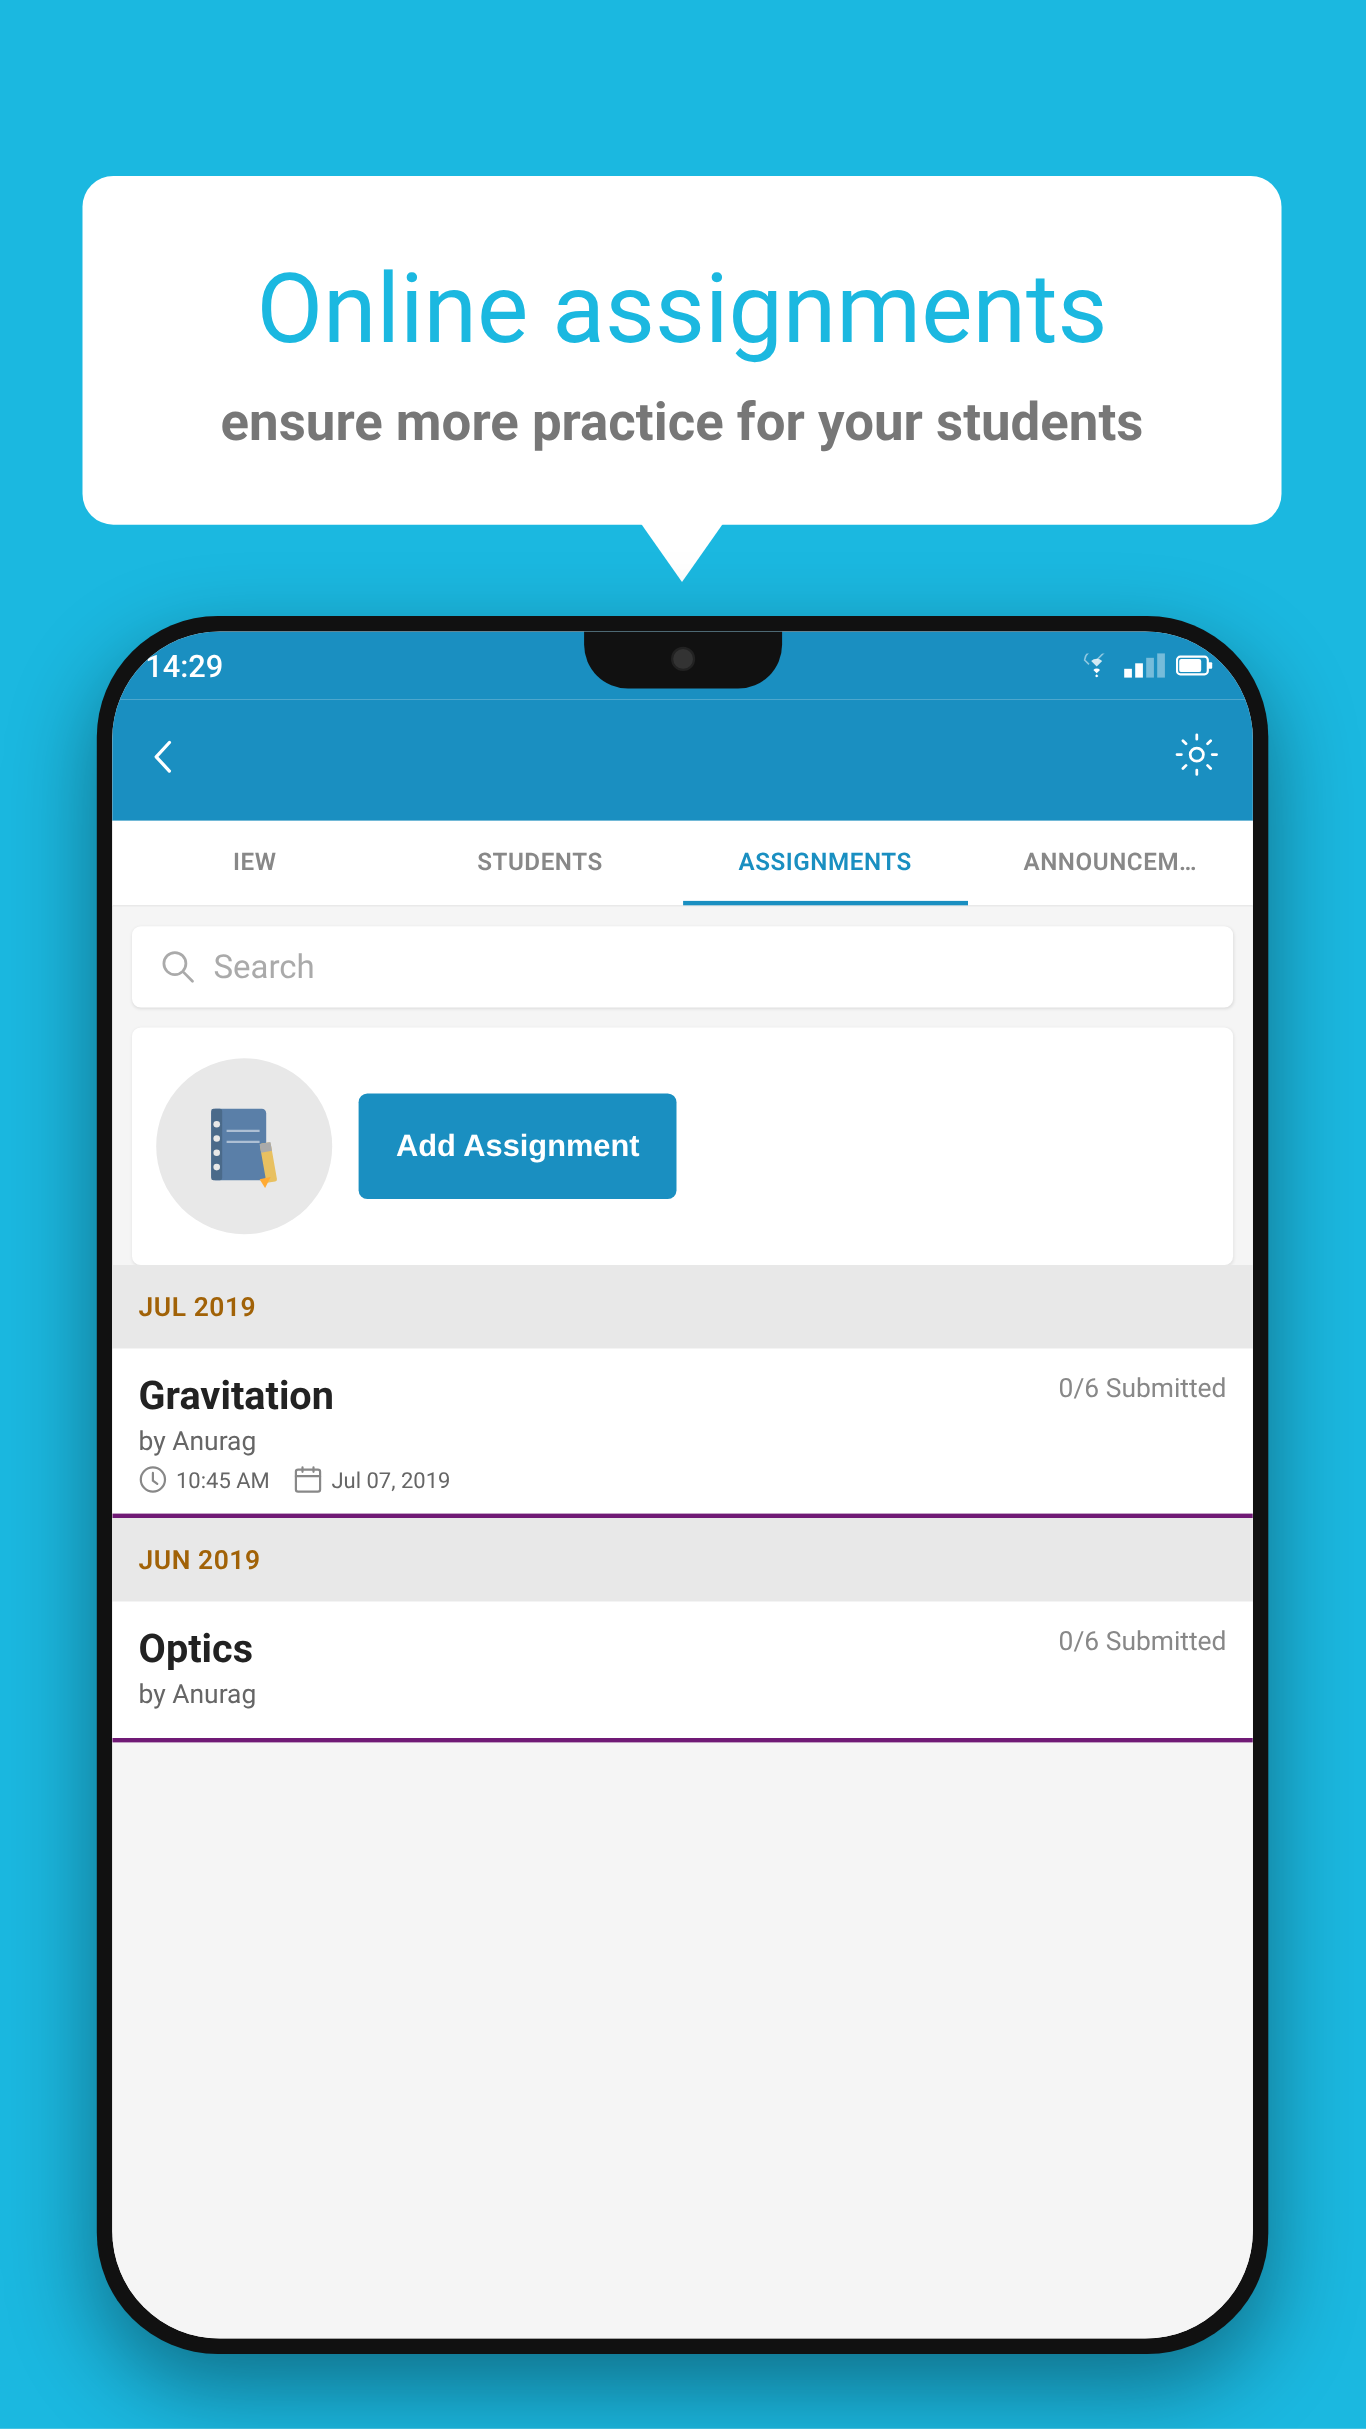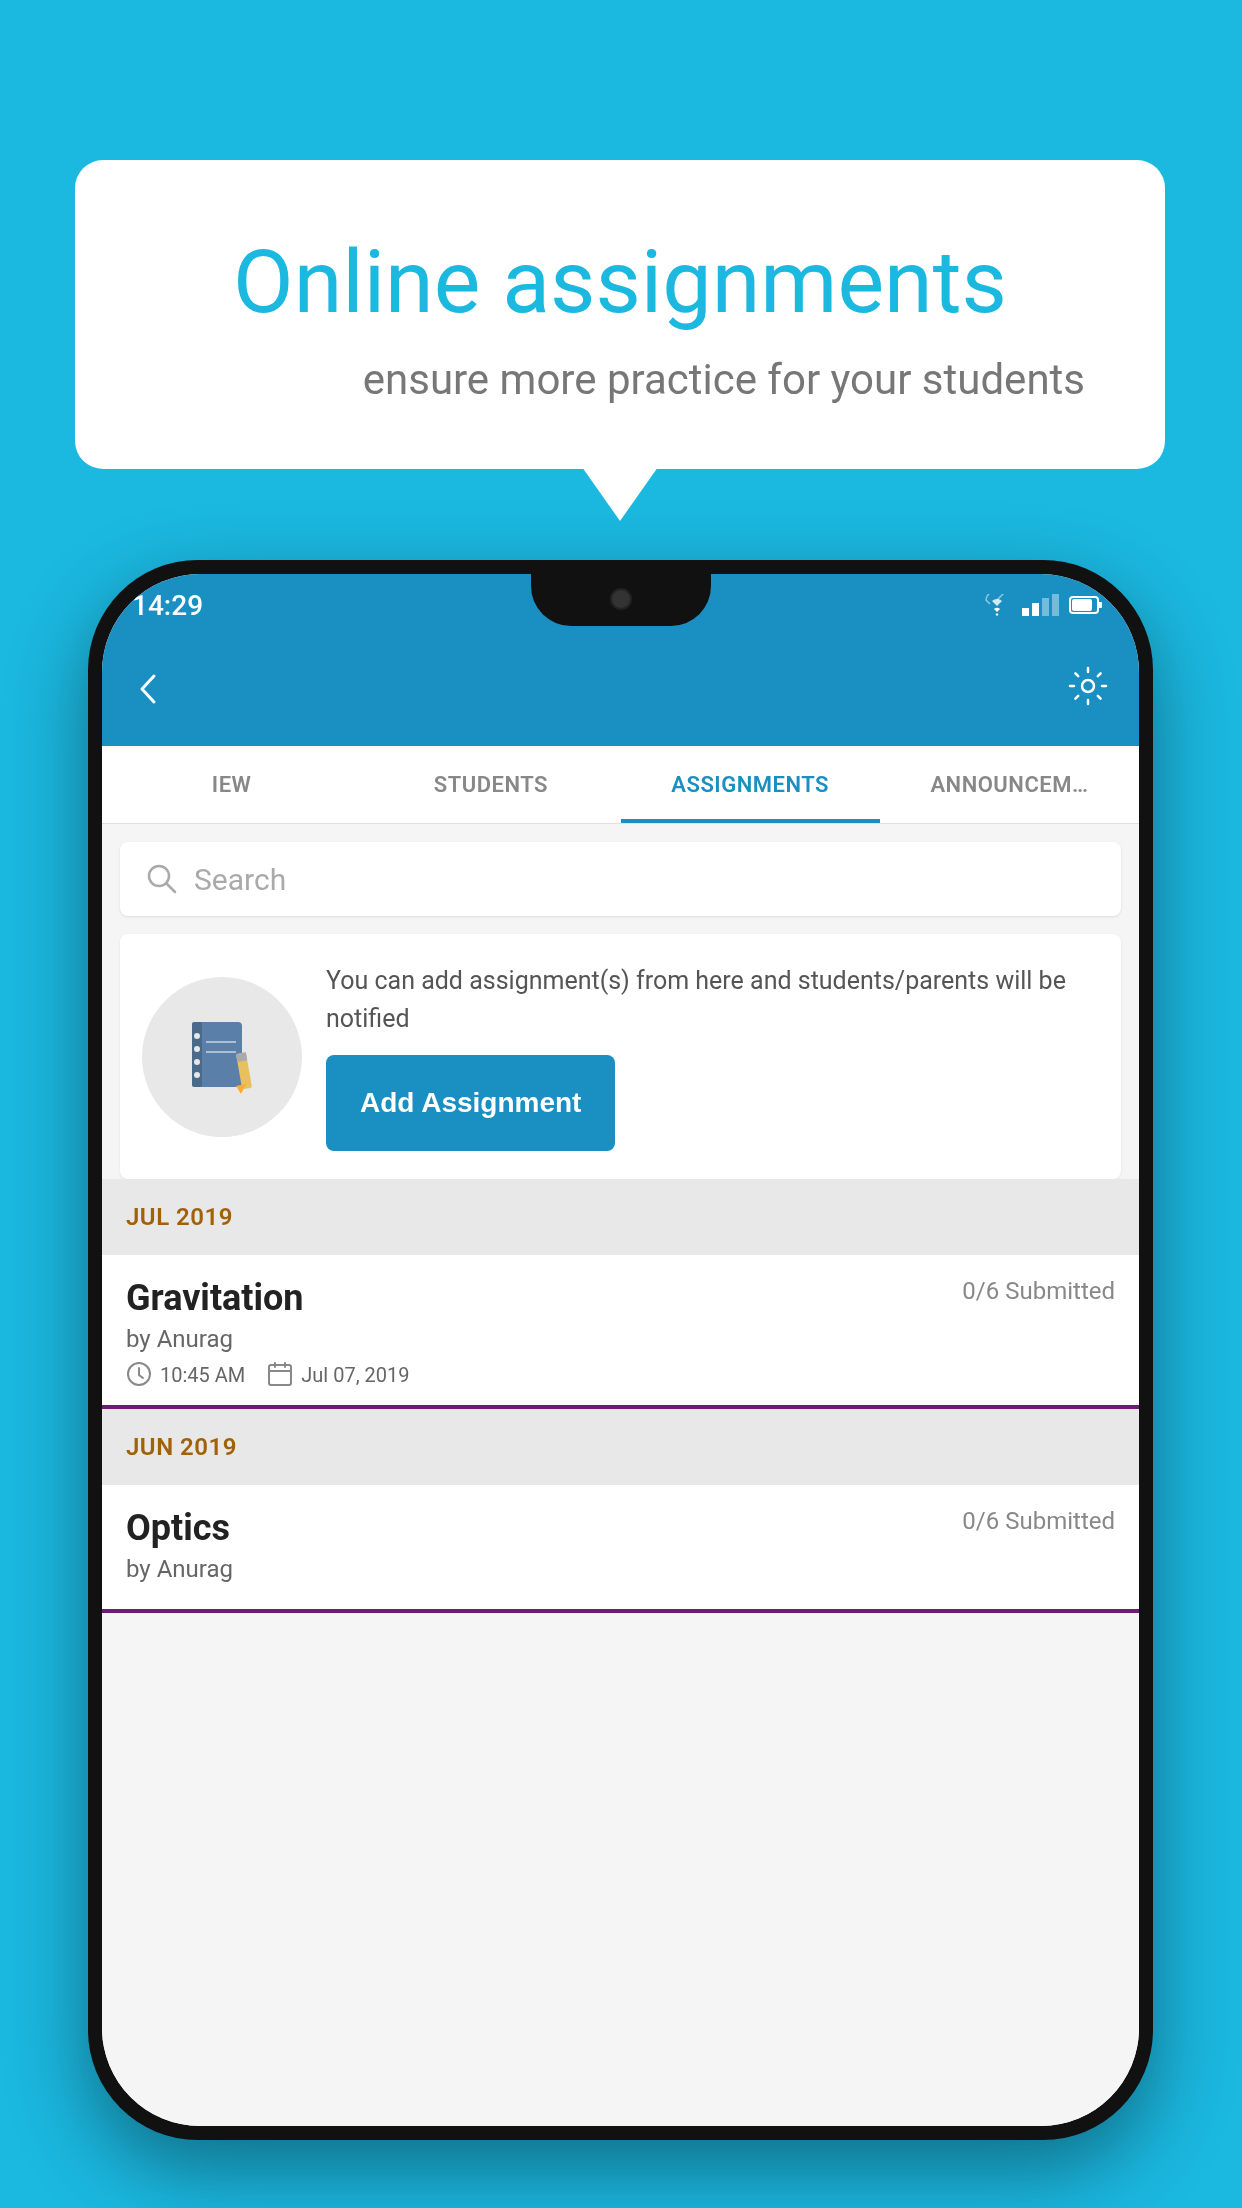--- a/index.html
+++ b/index.html
@@ -43,24 +43,24 @@
 
     .bubble-title {
       font-size: 88px;
       color: #1BB8E0;
       font-weight: 400;
       text-align: center;
       margin-bottom: 22px;
     }
 
     .bubble-subtitle {
-      font-size: 42px;
+      font-size: 48px;
       color: #777;
-      text-align: right;
-      font-weight: 400;
+      text-align: center;
+      font-weight: 700;
     }
 
     
     .phone-container {
       position: absolute;
       top: 560px;
       left: 88px;
       width: 1065px;
       height: 1580px;
       border-radius: 16px;
@@ -468,21 +468,20 @@
 
               <line x1="26" y1="28" x2="56" y2="28" stroke="white" stroke-width="2" opacity="0.5"></line>
               <line x1="26" y1="38" x2="56" y2="38" stroke="white" stroke-width="2" opacity="0.5"></line>
 
               <rect x="56" y="40" width="10" height="36" rx="2" transform="rotate(-10 56 40)" fill="#e8c060"></rect>
               <polygon points="56,72 66,70 61,80" fill="#ffaa33"></polygon>
               <rect x="56" y="40" width="10" height="8" transform="rotate(-10 56 40)" fill="#aaa"></rect>
             </svg>
           </div>
           <div class="add-assignment-content">
-            <div class="add-assignment-text">You can add assignment(s) from here and students/parents will be notified</div>
             <button class="add-assignment-btn">Add Assignment</button>
           </div>
         </div>
 
         <div class="section-header">JUL 2019</div>
 
         <div class="assignment-item">
           <div class="assignment-row1">
             <span class="assignment-name">Gravitation</span>
             <span class="assignment-submitted">0/6 Submitted</span>

